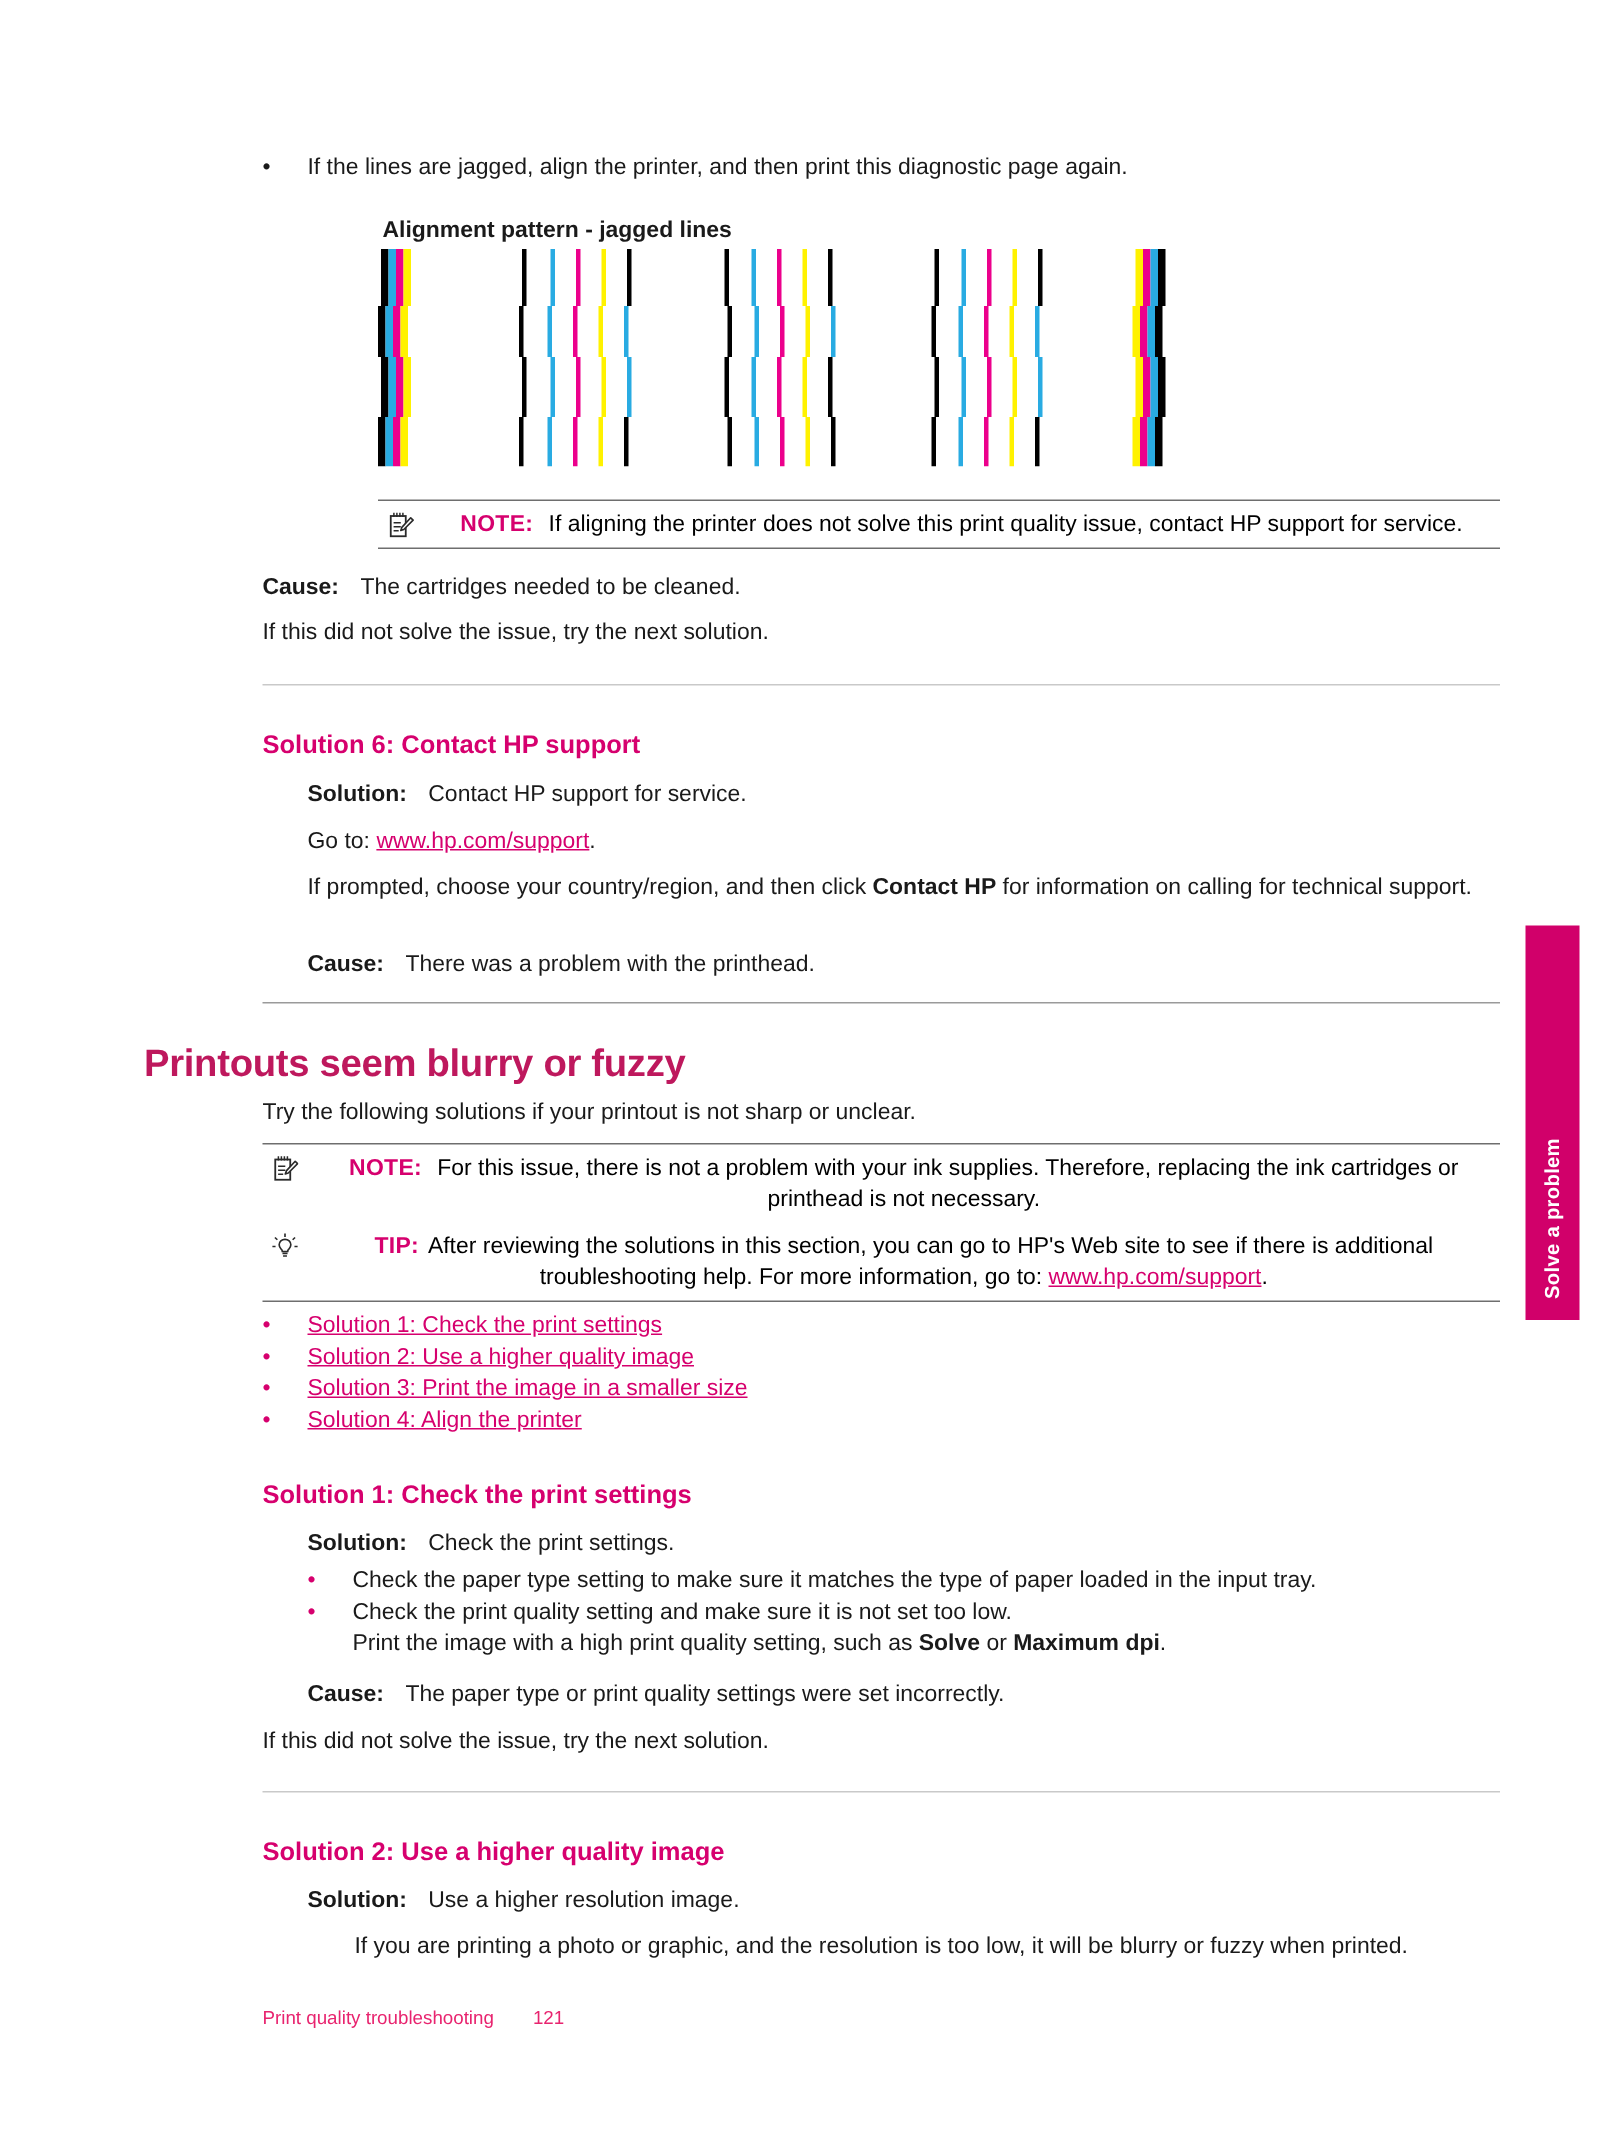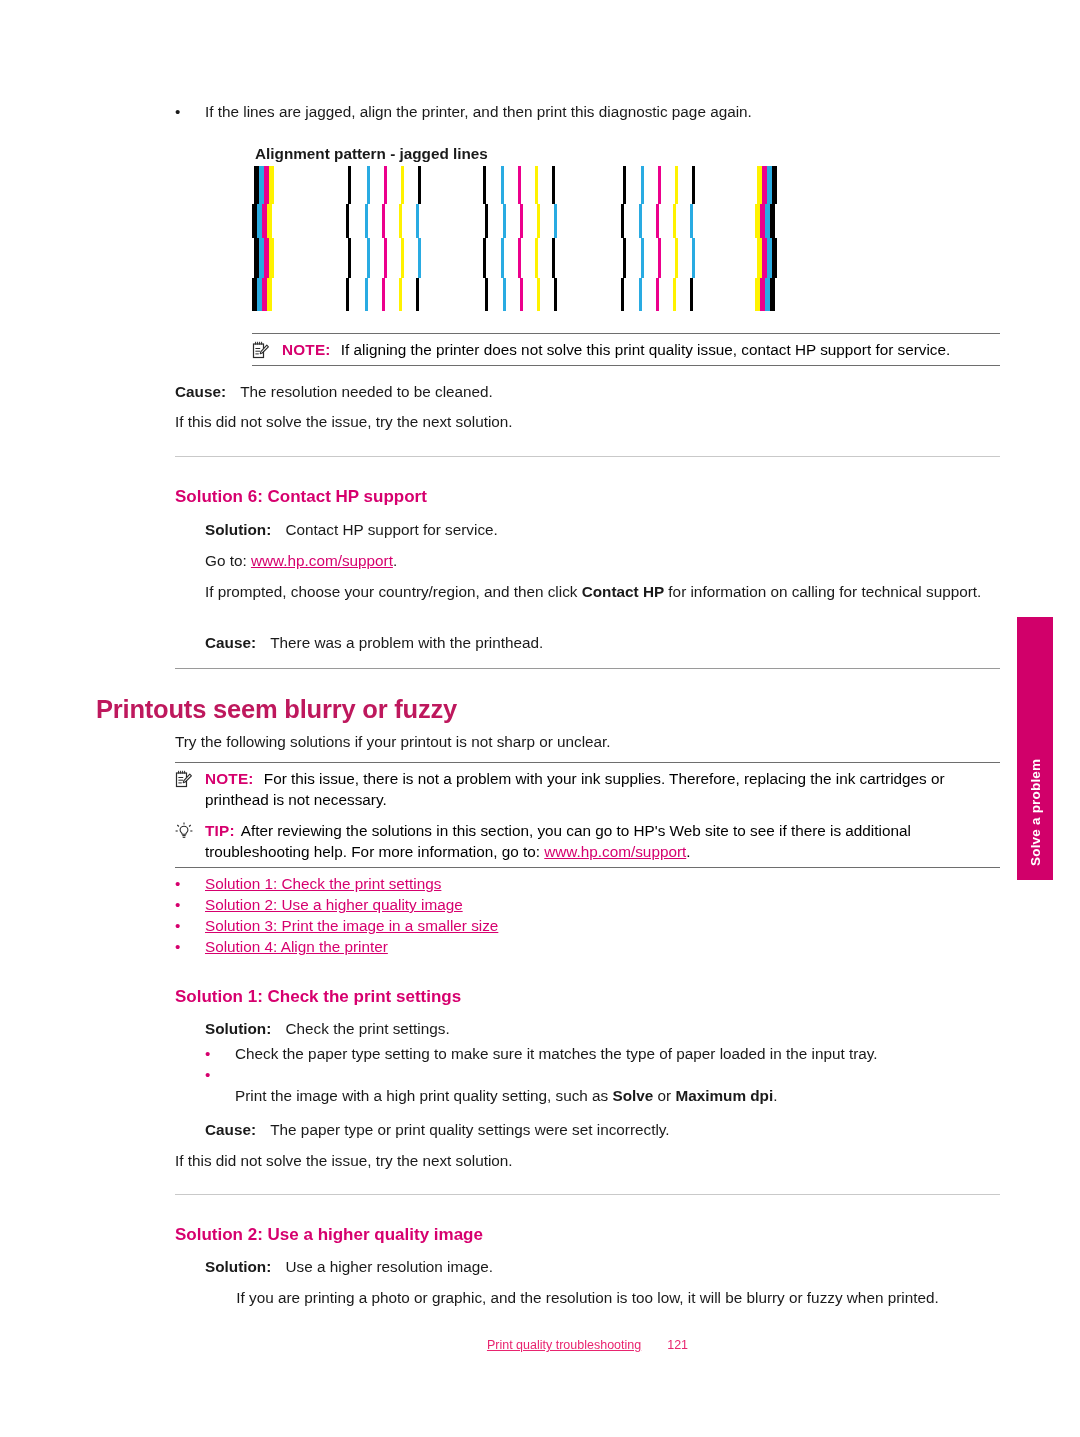--- a/index.html
+++ b/index.html
@@ -69,20 +69,21 @@
   }
   .rule-dark {
     height: 1px;
     background: #6e6e6e;
     width: 100%;
   }
   .adm-row {
     display: flex;
     align-items: flex-start;
     padding: 5px 0 5px 0;
+    text-align: center;
   }
   .adm-icon {
     flex: 0 0 30px;
     width: 30px;
     height: 20px;
     position: relative;
     top: 2px;
   }
   .adm-text {
     flex: 1 1 auto;
@@ -140,24 +141,23 @@
     font-weight: bold;
     letter-spacing: .2px;
   }
 
   
   .footer {
     position: absolute;
     left: 175px;
     top: 1338px;
     width: 825px;
-    text-align: center;
+    text-align: left;
     color: #e8246f;
     font-size: 12.5px;
-    text-decoration: underline;
   }
   .footer .pgnum {
     display: inline-block;
     margin-left: 26px;
     font-weight: normal;
   }
 
   
   .align-fig {
     position: absolute;
@@ -335,21 +335,21 @@
         <span class="adm-label">NOTE:</span>
         <span style="margin-left:6px;">If aligning the printer does not solve this print quality issue, contact HP support for service.</span>
       </div>
     </div>
     <div class="rule-dark"></div>
   </div>
 
   <div class="col" style="top:381px;">
     <div class="body-text">
       <span class="bold">Cause:</span>
-      <span style="margin-left:10px;">The resolution needed to be cleaned.</span>
+      <span style="margin-left:10px;">The cartridges needed to be cleaned.</span>
     </div>
   </div>
 
   <div class="col" style="top:411px;">
     <div class="body-text">If this did not solve the issue, try the next solution.</div>
   </div>
 
   <div style="position:absolute; left:175px; top:456px; width:825px;">
     <div class="rule-light"></div>
   </div>
@@ -468,21 +468,21 @@
   </div>
 
   <div class="col sub-indent" style="top:1043px; width:795px;">
     <div class="bullet-row">
       <div class="bullet-dot pink">•</div>
       <div class="bullet-body body-text">Check the paper type setting to make sure it matches the type of paper loaded in the input tray.</div>
     </div>
     <div class="bullet-row">
       <div class="bullet-dot pink">•</div>
       <div class="bullet-body body-text">
-        <br>
+        <span>Check the print quality setting and make sure it is not set too low.</span><br>
         <span>Print the image with a high print quality setting, such as </span><span class="bold">Solve</span><span> or </span><span class="bold">Maximum dpi</span><span>.</span>
       </div>
     </div>
   </div>
 
   <div class="col sub-indent" style="top:1119px; width:795px;">
     <div class="body-text">
       <span class="bold">Cause:</span>
       <span style="margin-left:10px;">The paper type or print quality settings were set incorrectly.</span>
     </div>

